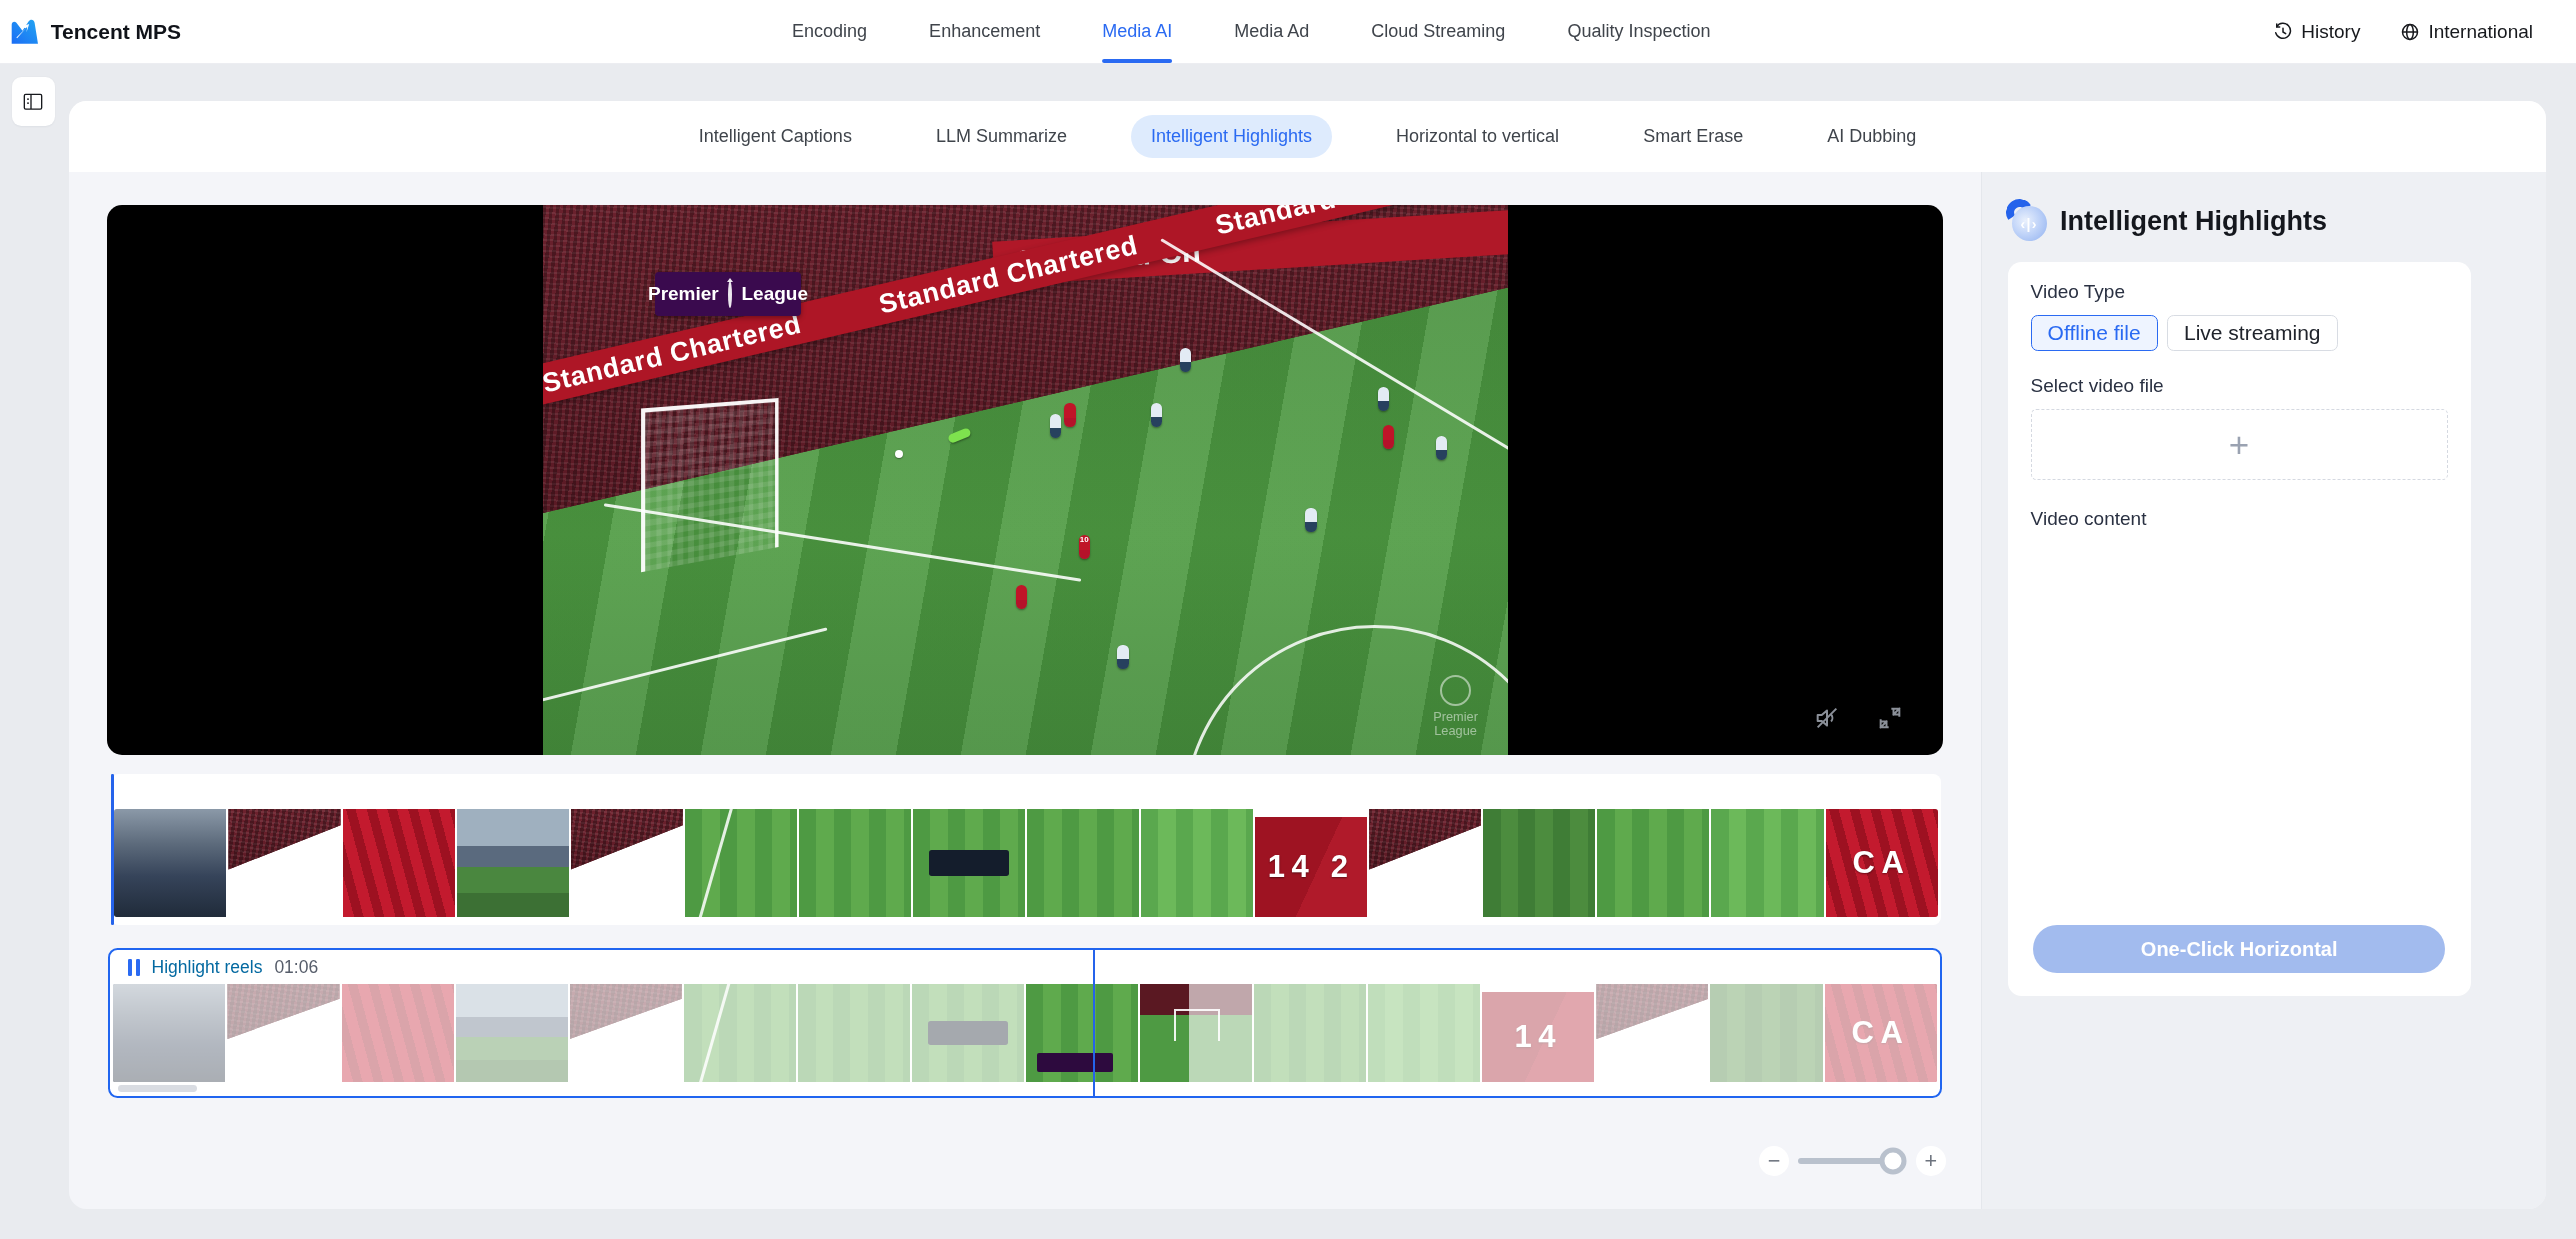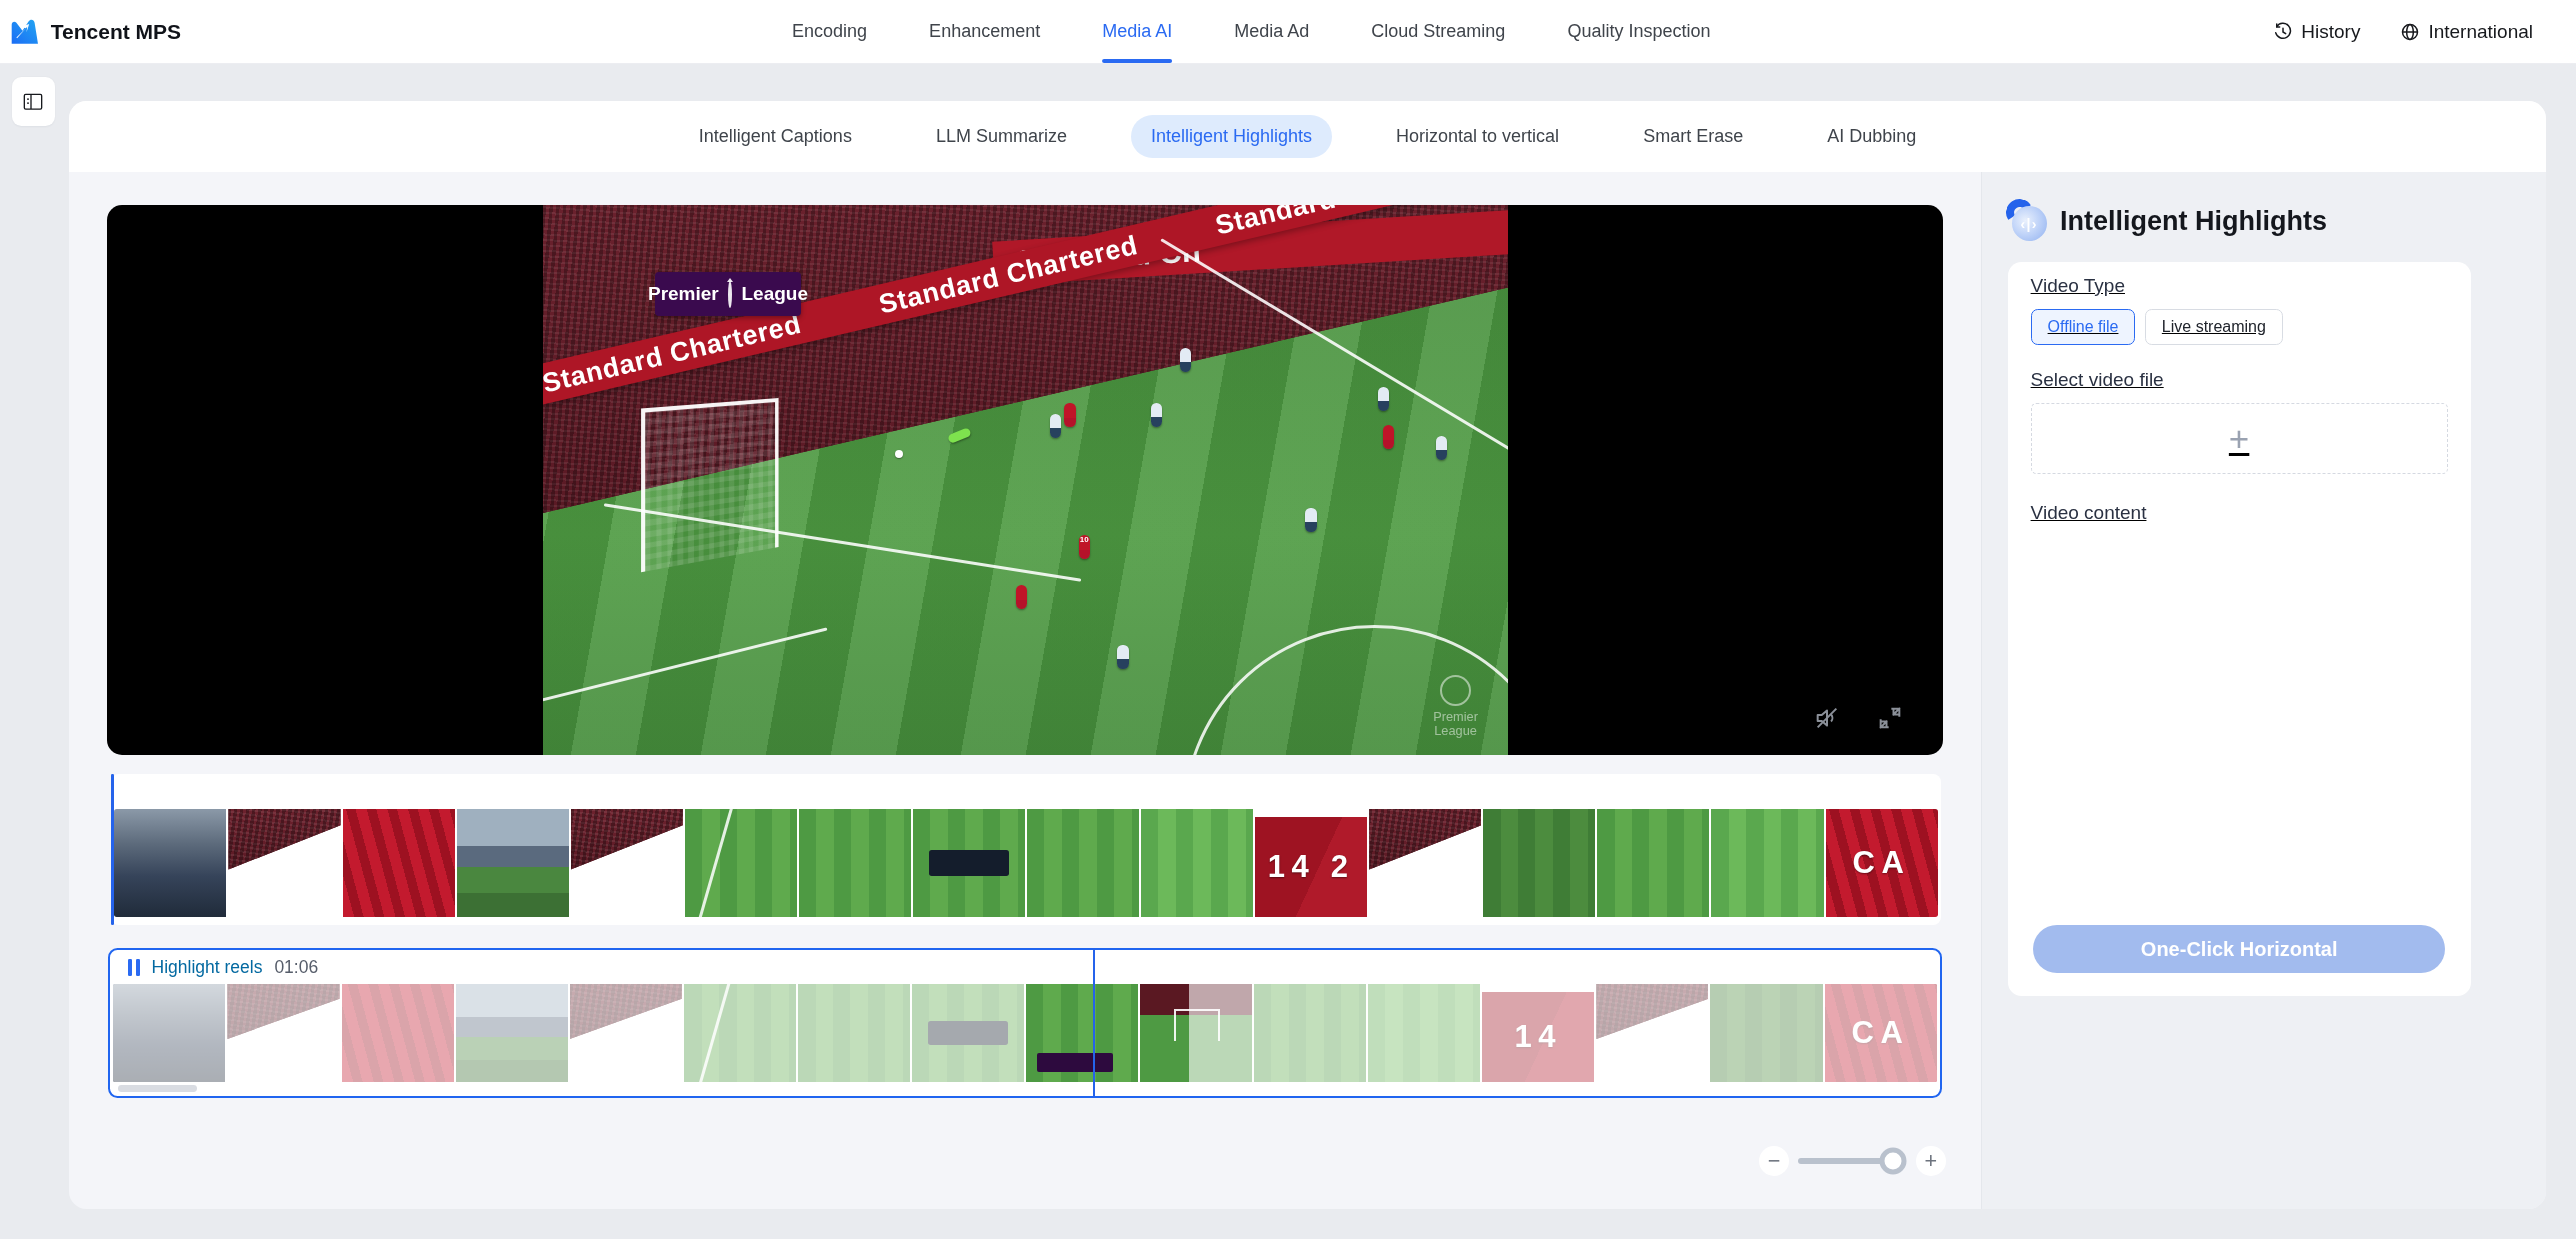--- a/index.html
+++ b/index.html
@@ -85,25 +85,25 @@
   .ztrack{position:relative;width:108px;height:6.7px;background:#b9c1cd;border-radius:3.4px;cursor:pointer;}
   .zthumb{position:absolute;top:50%;transform:translate(-50%,-50%);width:27px;height:27px;background:#fff;border:5.4px solid #b9c1cd;border-radius:50%;box-sizing:border-box;cursor:grab;}
 
   
   .rpanel{position:absolute;left:1912px;top:71px;width:565px;bottom:0;background:#eef0f4;border-left:1.3px solid #e4e7ec;box-sizing:border-box;}
   .rhead{display:flex;align-items:center;gap:13.5px;padding:30px 0 0 25.6px;}
   .rhead-icon{width:39px;height:39px;position:relative;flex:0 0 auto;}
   .rhead-icon .arc{position:absolute;left:-1.3px;top:-2.7px;width:27px;height:27px;box-sizing:border-box;border:8px solid transparent;border-top-color:#2563eb;border-left-color:#2563eb;border-radius:50%;transform:rotate(12deg);}
   .rhead-icon .orb{position:absolute;right:0;bottom:0;width:35px;height:35px;border-radius:50%;background:radial-gradient(circle at 38% 42%,#eaf1fd 0%,#bed2f8 48%,#8fb0ef 100%);display:flex;align-items:center;justify-content:center;color:#fff;font-weight:700;font-size:14px;letter-spacing:1.3px;}
   .rtitle{font-size:27px;font-weight:700;color:#14171d;}
-  .form{position:absolute;left:25.6px;top:90px;width:463px;height:734px;background:#fff;border-radius:13.5px;box-sizing:border-box;padding:13px 23px;text-decoration:underline;}
+  .form{position:absolute;left:25.6px;top:90px;width:463px;height:734px;background:#fff;border-radius:13.5px;box-sizing:border-box;padding:19px 23px;}
   .flabel{font-size:19px;color:#2a3142;margin:0 0 12px;}
   .flabel.mt{margin-top:24px;}
   .vtrow{display:flex;gap:9.4px;}
-  .vtbtn{height:36px;padding:0 16px;border-radius:6.7px;border:1.3px solid #d8dce3;background:#fff;color:#20242c;font-size:16px;display:flex;align-items:center;cursor:pointer;box-sizing:border-box;}
+  .vtbtn{height:36px;padding:0 16px;border-radius:6.7px;border:1.3px solid #d8dce3;background:#fff;color:#20242c;font-size:21px;display:flex;align-items:center;cursor:pointer;box-sizing:border-box;}
   .vtbtn.selected{border-color:#2a6af2;color:#2a6af2;background:#eef4ff;}
   .upload{width:100%;height:71px;border:1.3px dashed #d5d9e1;border-radius:5.4px;display:flex;align-items:center;justify-content:center;color:#9aa2b1;font-size:35px;font-weight:300;box-sizing:border-box;margin-bottom:28px;cursor:pointer;}
   .select{width:301px;height:49px;border:1.3px solid #d8dce3;border-radius:6.7px;display:flex;align-items:center;justify-content:space-between;padding:0 16px;box-sizing:border-box;color:#b4bac4;font-size:19px;cursor:pointer;background:#fff;}
   .submit{position:absolute;left:25.6px;bottom:23px;width:412px;height:48px;border:none;border-radius:673px;background:#a2bbee;color:#fff;font-size:20px;font-weight:700;font-family:inherit;cursor:pointer;}
   svg{display:block;}
 </style>
 </head>
 <body>
 
 <div class="stage">

